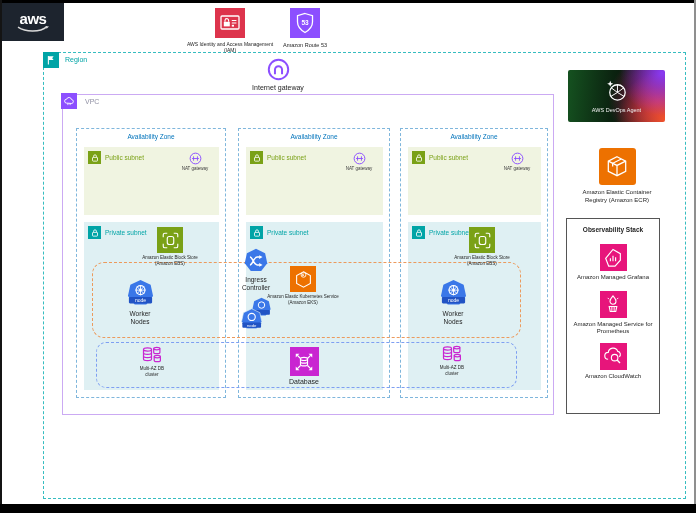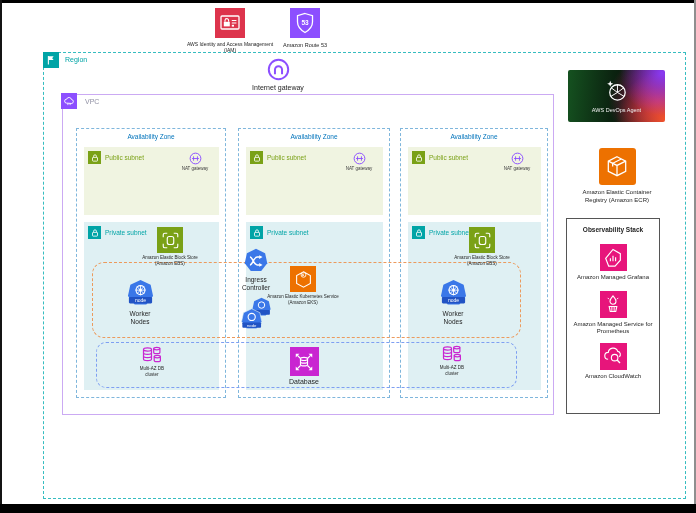--- a/index.html
+++ b/index.html
@@ -76,20 +76,27 @@
 </head>
 <body>
 
 <div id="canvas">
 
   <div class="abs frame-top"></div>
   <div class="abs frame-left"></div>
   <div class="abs frame-right"></div>
   <div class="abs frame-bottom"></div>
 
+  <div class="abs aws-logo">
+    <span class="t">aws</span>
+    <svg width="34" height="7" viewBox="0 0 34 7">
+      <path d="M2 1.2c8 5.2 22 5.2 29-0.6" fill="none" stroke="#d9d9d9" stroke-width="1.4"></path>
+      <path d="M29.5 0l3.5.4-2.4 2.4z" fill="#d9d9d9"></path>
+    </svg>
+  </div>
 
   <div class="abs col item" style="left:186px;top:8px;width:88px;">
     <div class="sq red" style="width:30px;height:30px;">
       <svg width="24" height="24" viewBox="0 0 24 24">
         <rect x="3" y="5" width="18" height="13" rx="1" fill="none" stroke="#fff" stroke-width="1.3"></rect>
         <path d="M7 10.8V9.4a1.8 1.8 0 0 1 3.6 0v1.4" fill="none" stroke="#fff" stroke-width="1.1"></path>
         <rect x="5.8" y="10.8" width="6" height="4.6" fill="#fff"></rect>
         <path d="M13.8 9.5h4.6M13.8 12h4.6" stroke="#fff" stroke-width="1.1"></path>
         <rect x="13.8" y="13.8" width="2.2" height="1.8" fill="#fff"></rect>
       </svg>

